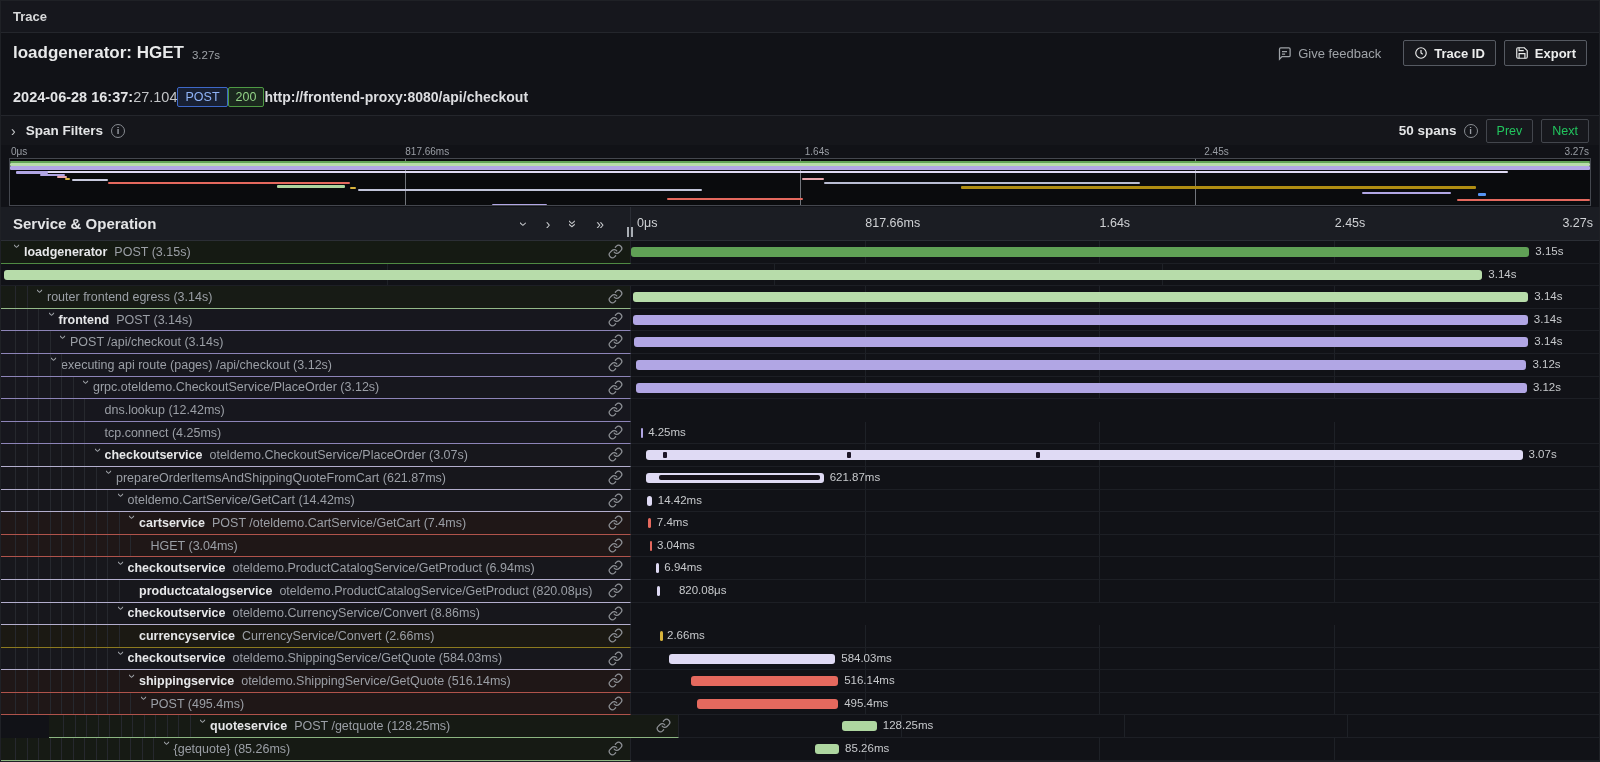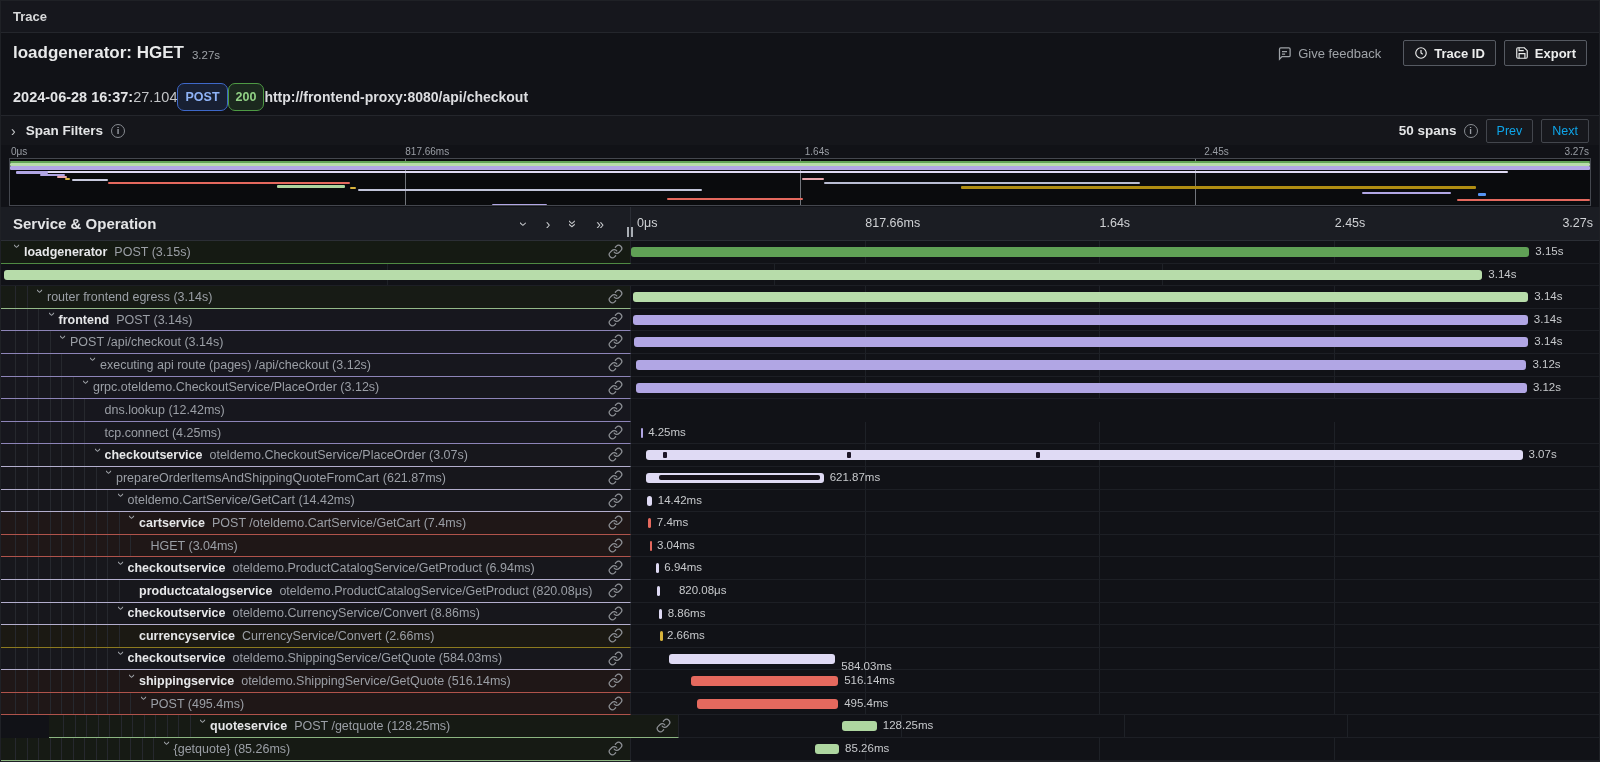--- a/index.html
+++ b/index.html
@@ -21,34 +21,34 @@
   .hrow1 { display:flex; align-items:center; height:26px; }
   .page-title { font-size:17px; font-weight:bold; color:#e9eaeb; }
   .dur { font-size:11.5px; color:#9fa3a8; margin-left:8px; margin-top:3px; }
   .hspacer { flex:1; }
   .feedback { display:flex; align-items:center; gap:6px; color:#9fa3a8; font-size:13px; margin-right:14px; cursor:pointer; }
   .btn { display:flex; align-items:center; gap:6px; height:26px; padding:0 10px; background:#17181d; border:1px solid #565a62; border-radius:2px; color:#eceded; font-size:13px; font-weight:bold; margin-left:8px; cursor:pointer; }
   .btn svg, .feedback svg { display:block; }
   .hrow2 { display:flex; align-items:center; height:24px; margin-top:19px; }
   .timestamp { font-size:14.5px; font-weight:bold; color:#e3e4e6; }
   .timestamp .frac { font-weight:normal; color:#c2c4c7; }
-  .badge { height:28px; display:flex; align-items:center; padding:0 7px; border-radius:7px; font-size:12.5px; font-weight:bold; }
+  .badge { height:20px; display:flex; align-items:center; padding:0 7px; border-radius:2px; font-size:12.5px; font-weight:normal; }
   .badge.method { color:#8fb3f7; border:1px solid #3e68c9; background:rgba(62,104,201,0.16); }
   .badge.status { color:#91d185; border:1px solid #4e9a44; background:rgba(78,154,68,0.16); }
   .url { font-size:14px; font-weight:bold; color:#dcdde0; }
 
   
   .filtersbar { height:30px; flex:none; background:#15161b; border-top:1px solid #24262c; display:flex; align-items:center; padding:0 10px; }
   .chev { display:inline-block; color:#c7c9cc; font-size:14px; line-height:10px; }
   .chev.down { transform:rotate(90deg); }
   .sf-label { font-size:13.5px; font-weight:bold; color:#e3e4e6; margin:0 8px 0 10px; }
   .info-icon { width:14px; height:14px; border:1.2px solid #888c92; border-radius:50%; color:#9b9fa5; font-size:9.5px; line-height:11px; text-align:center; display:inline-block; font-weight:bold; }
   .fspacer { flex:1; }
   .span-count { font-size:13.5px; font-weight:bold; color:#e3e4e6; margin-right:7px; }
-  .mini-btn { height:24px; padding:0 10px; background:#17181d; border:1px solid #43464d; border-radius:2px; color:#0ea5e9; font-size:12.5px; margin-left:8px; display:flex; align-items:center; cursor:pointer; }
+  .mini-btn { height:24px; padding:0 10px; background:#17181d; border:1px solid #43464d; border-radius:2px; color:#22c55e; font-size:12.5px; margin-left:8px; display:flex; align-items:center; cursor:pointer; }
 
   
   .minimap { height:62px; flex:none; position:relative; }
   .mm-labels { position:relative; height:13px; font-size:10px; color:#9a9ea5; }
   .mm-labels span { position:absolute; top:1px; }
   .mm-canvas { position:absolute; left:8px; right:8px; top:13px; height:48px; background:#0a0b0d; border:1px solid #44474e; overflow:hidden; cursor:crosshair; }
   .mm-grid { position:absolute; top:0; bottom:0; width:1px; background:#71757b; }
   .mm-seg { position:absolute; border-radius:1px; }
 
   
@@ -261,21 +261,21 @@
               <path d="M10 13a5 5 0 0 0 7.54.54l3-3a5 5 0 0 0-7.07-7.07l-1.72 1.71"></path>
               <path d="M14 11a5 5 0 0 0-7.54-.54l-3 3a5 5 0 0 0 7.07 7.07l1.71-1.71"></path>
             </svg></span>
         </div>
         <div class="cell-r" style="border-bottom: 1px solid rgb(29, 31, 37);">
           <div class="bar" style="left: 0.3%; width: 92.4%; background: rgb(177, 166, 228);"></div>
           <span class="bar-label" style="left: calc(92.7% + 6px);">3.14s</span>
         </div>
       </div>
       <div class="row">
-        <div class="cell-l" style="background: rgb(23, 23, 30); border-bottom: 1px solid rgb(141, 132, 184); padding-left: 86px;">
+        <div class="cell-l" style="background: rgb(23, 23, 30); border-bottom: 1px solid rgb(141, 132, 184); padding-left: 47px;">
           <span class="guide" style="left: 14px;"></span>
           <span class="guide" style="left: 25.5px;"></span>
           <span class="guide" style="left: 37px;"></span>
           <span class="guide" style="left: 48.5px;"></span>
           <span class="guide" style="left: 60px;"></span>
           <span class="row-chev">›</span>
           <span class="op">executing api route (pages) /api/checkout (3.12s)</span>
           <span class="linkicon"><svg width="15" height="15" viewBox="0 0 24 24" fill="none" stroke="#8e9196" stroke-width="2" stroke-linecap="round">
               <path d="M10 13a5 5 0 0 0 7.54.54l3-3a5 5 0 0 0-7.07-7.07l-1.72 1.71"></path>
               <path d="M14 11a5 5 0 0 0-7.54-.54l-3 3a5 5 0 0 0 7.07 7.07l1.71-1.71"></path>
@@ -524,24 +524,20 @@
           <span class="guide" style="left: 94.5px;"></span>
           <span class="guide" style="left: 106px;"></span>
           <span class="row-chev">›</span>
           <span class="svc">checkoutservice</span>
           <span class="op">oteldemo.CurrencyService/Convert (8.86ms)</span>
           <span class="linkicon"><svg width="15" height="15" viewBox="0 0 24 24" fill="none" stroke="#8e9196" stroke-width="2" stroke-linecap="round">
               <path d="M10 13a5 5 0 0 0 7.54.54l3-3a5 5 0 0 0-7.07-7.07l-1.72 1.71"></path>
               <path d="M14 11a5 5 0 0 0-7.54-.54l-3 3a5 5 0 0 0 7.07 7.07l1.71-1.71"></path>
             </svg></span>
         </div>
-        <div class="cell-r" style="border-bottom: 1px solid rgb(29, 31, 37);">
-          <div class="bar" style="left: 2.9%; width: 0.27%; background: rgb(223, 218, 244);"></div>
-          <span class="bar-label" style="left: calc(3.17% + 6px);">8.86ms</span>
-        </div>
       </div>
       <div class="row">
         <div class="cell-l" style="background: rgb(27, 25, 19); border-bottom: 1px solid rgb(140, 122, 31); padding-left: 138px;">
           <span class="guide" style="left: 14px;"></span>
           <span class="guide" style="left: 25.5px;"></span>
           <span class="guide" style="left: 37px;"></span>
           <span class="guide" style="left: 48.5px;"></span>
           <span class="guide" style="left: 60px;"></span>
           <span class="guide" style="left: 71.5px;"></span>
           <span class="guide" style="left: 83px;"></span>
@@ -574,21 +570,21 @@
           <span class="row-chev">›</span>
           <span class="svc">checkoutservice</span>
           <span class="op">oteldemo.ShippingService/GetQuote (584.03ms)</span>
           <span class="linkicon"><svg width="15" height="15" viewBox="0 0 24 24" fill="none" stroke="#8e9196" stroke-width="2" stroke-linecap="round">
               <path d="M10 13a5 5 0 0 0 7.54.54l3-3a5 5 0 0 0-7.07-7.07l-1.72 1.71"></path>
               <path d="M14 11a5 5 0 0 0-7.54-.54l-3 3a5 5 0 0 0 7.07 7.07l1.71-1.71"></path>
             </svg></span>
         </div>
         <div class="cell-r" style="border-bottom: 1px solid rgb(29, 31, 37);">
           <div class="bar" style="left: 3.9%; width: 17.2%; background: rgb(223, 218, 244);"></div>
-          <span class="bar-label" style="left: calc(21.1% + 6px); margin-top: 8px;">584.03ms</span>
+          <span class="bar-label" style="left: calc(21.1% + 6px);">584.03ms</span>
         </div>
       </div>
       <div class="row">
         <div class="cell-l" style="background: rgb(31, 23, 23); border-bottom: 1px solid rgb(176, 83, 75); padding-left: 125px;">
           <span class="guide" style="left: 14px;"></span>
           <span class="guide" style="left: 25.5px;"></span>
           <span class="guide" style="left: 37px;"></span>
           <span class="guide" style="left: 48.5px;"></span>
           <span class="guide" style="left: 60px;"></span>
           <span class="guide" style="left: 71.5px;"></span>

